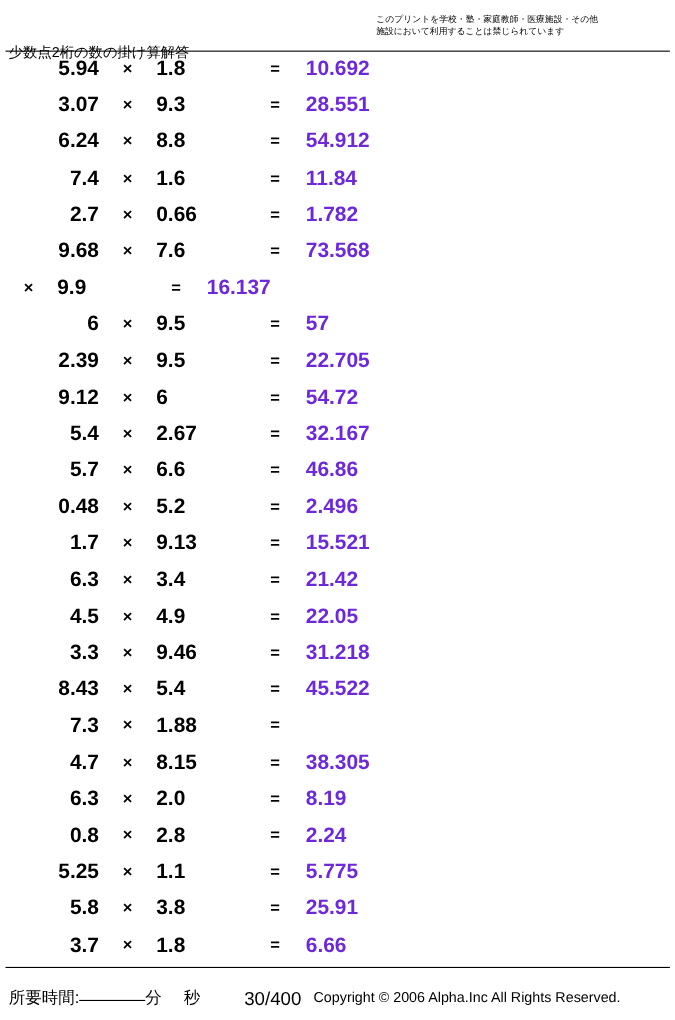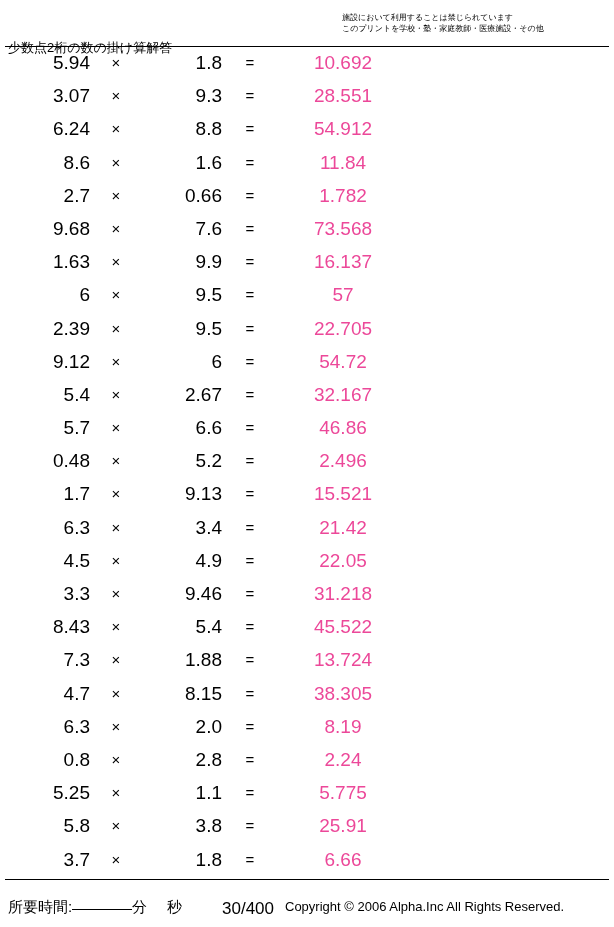--- a/index.html
+++ b/index.html
@@ -67,48 +67,49 @@
     top: 46px;
     left: 0;
     width: 614px;
   }
   .row {
     display: flex;
     align-items: center;
     height: 33.2px;
     font-size: 19px;
     line-height: 33.2px;
+    font-weight: bold;
   }
   .cell {
     display: block;
   }
   .c-a {
     width: 90px;
     text-align: right;
     padding-right: 0px;
   }
   .c-op {
     width: 52px;
     text-align: center;
     font-size: 15px;
     color: #000;
   }
   .c-b {
     width: 80px;
-    text-align: right;
+    text-align: left;
   }
   .c-eq {
     width: 56px;
     text-align: center;
     font-size: 15px;
   }
   .c-res {
     width: 130px;
-    text-align: center;
-    color: #ec4899;
+    text-align: left;
+    color: #6d28d9;
   }
 
   
   .footer {
     position: absolute;
     left: 0;
     top: 884px;
     width: 496px;
     height: 43px;
   }
@@ -152,22 +153,22 @@
   }
 </style>
 </head>
 <body>
 
 <div class="page">
 
   <div class="header">
     <div class="title">少数点2桁の数の掛け算解答</div>
     <div class="notice">
+      <div>このプリントを学校・塾・家庭教師・医療施設・その他</div>
       <div>施設において利用することは禁じられています</div>
-      <div>このプリントを学校・塾・家庭教師・医療施設・その他</div>
     </div>
   </div>
 
   <div class="rule rule-top"></div>
 
   <div class="problems" id="problems">
       <div class="row">
         <span class="cell c-a">5.94</span>
         <span class="cell c-op">×</span>
         <span class="cell c-b">1.8</span>
@@ -182,42 +183,41 @@
         <span class="cell c-res">28.551</span>
       </div>
       <div class="row">
         <span class="cell c-a">6.24</span>
         <span class="cell c-op">×</span>
         <span class="cell c-b">8.8</span>
         <span class="cell c-eq">=</span>
         <span class="cell c-res">54.912</span>
       </div>
       <div class="row">
-        <span class="cell c-a">8.6</span>
+        <span class="cell c-a">7.4</span>
         <span class="cell c-op">×</span>
         <span class="cell c-b">1.6</span>
         <span class="cell c-eq">=</span>
         <span class="cell c-res">11.84</span>
       </div>
       <div class="row">
         <span class="cell c-a">2.7</span>
         <span class="cell c-op">×</span>
         <span class="cell c-b">0.66</span>
         <span class="cell c-eq">=</span>
         <span class="cell c-res">1.782</span>
       </div>
       <div class="row">
         <span class="cell c-a">9.68</span>
         <span class="cell c-op">×</span>
         <span class="cell c-b">7.6</span>
         <span class="cell c-eq">=</span>
         <span class="cell c-res">73.568</span>
       </div>
       <div class="row">
-        <span class="cell c-a">1.63</span>
         <span class="cell c-op">×</span>
         <span class="cell c-b">9.9</span>
         <span class="cell c-eq">=</span>
         <span class="cell c-res">16.137</span>
       </div>
       <div class="row">
         <span class="cell c-a">6</span>
         <span class="cell c-op">×</span>
         <span class="cell c-b">9.5</span>
         <span class="cell c-eq">=</span>
@@ -291,21 +291,20 @@
         <span class="cell c-op">×</span>
         <span class="cell c-b">5.4</span>
         <span class="cell c-eq">=</span>
         <span class="cell c-res">45.522</span>
       </div>
       <div class="row">
         <span class="cell c-a">7.3</span>
         <span class="cell c-op">×</span>
         <span class="cell c-b">1.88</span>
         <span class="cell c-eq">=</span>
-        <span class="cell c-res">13.724</span>
       </div>
       <div class="row">
         <span class="cell c-a">4.7</span>
         <span class="cell c-op">×</span>
         <span class="cell c-b">8.15</span>
         <span class="cell c-eq">=</span>
         <span class="cell c-res">38.305</span>
       </div>
       <div class="row">
         <span class="cell c-a">6.3</span>

